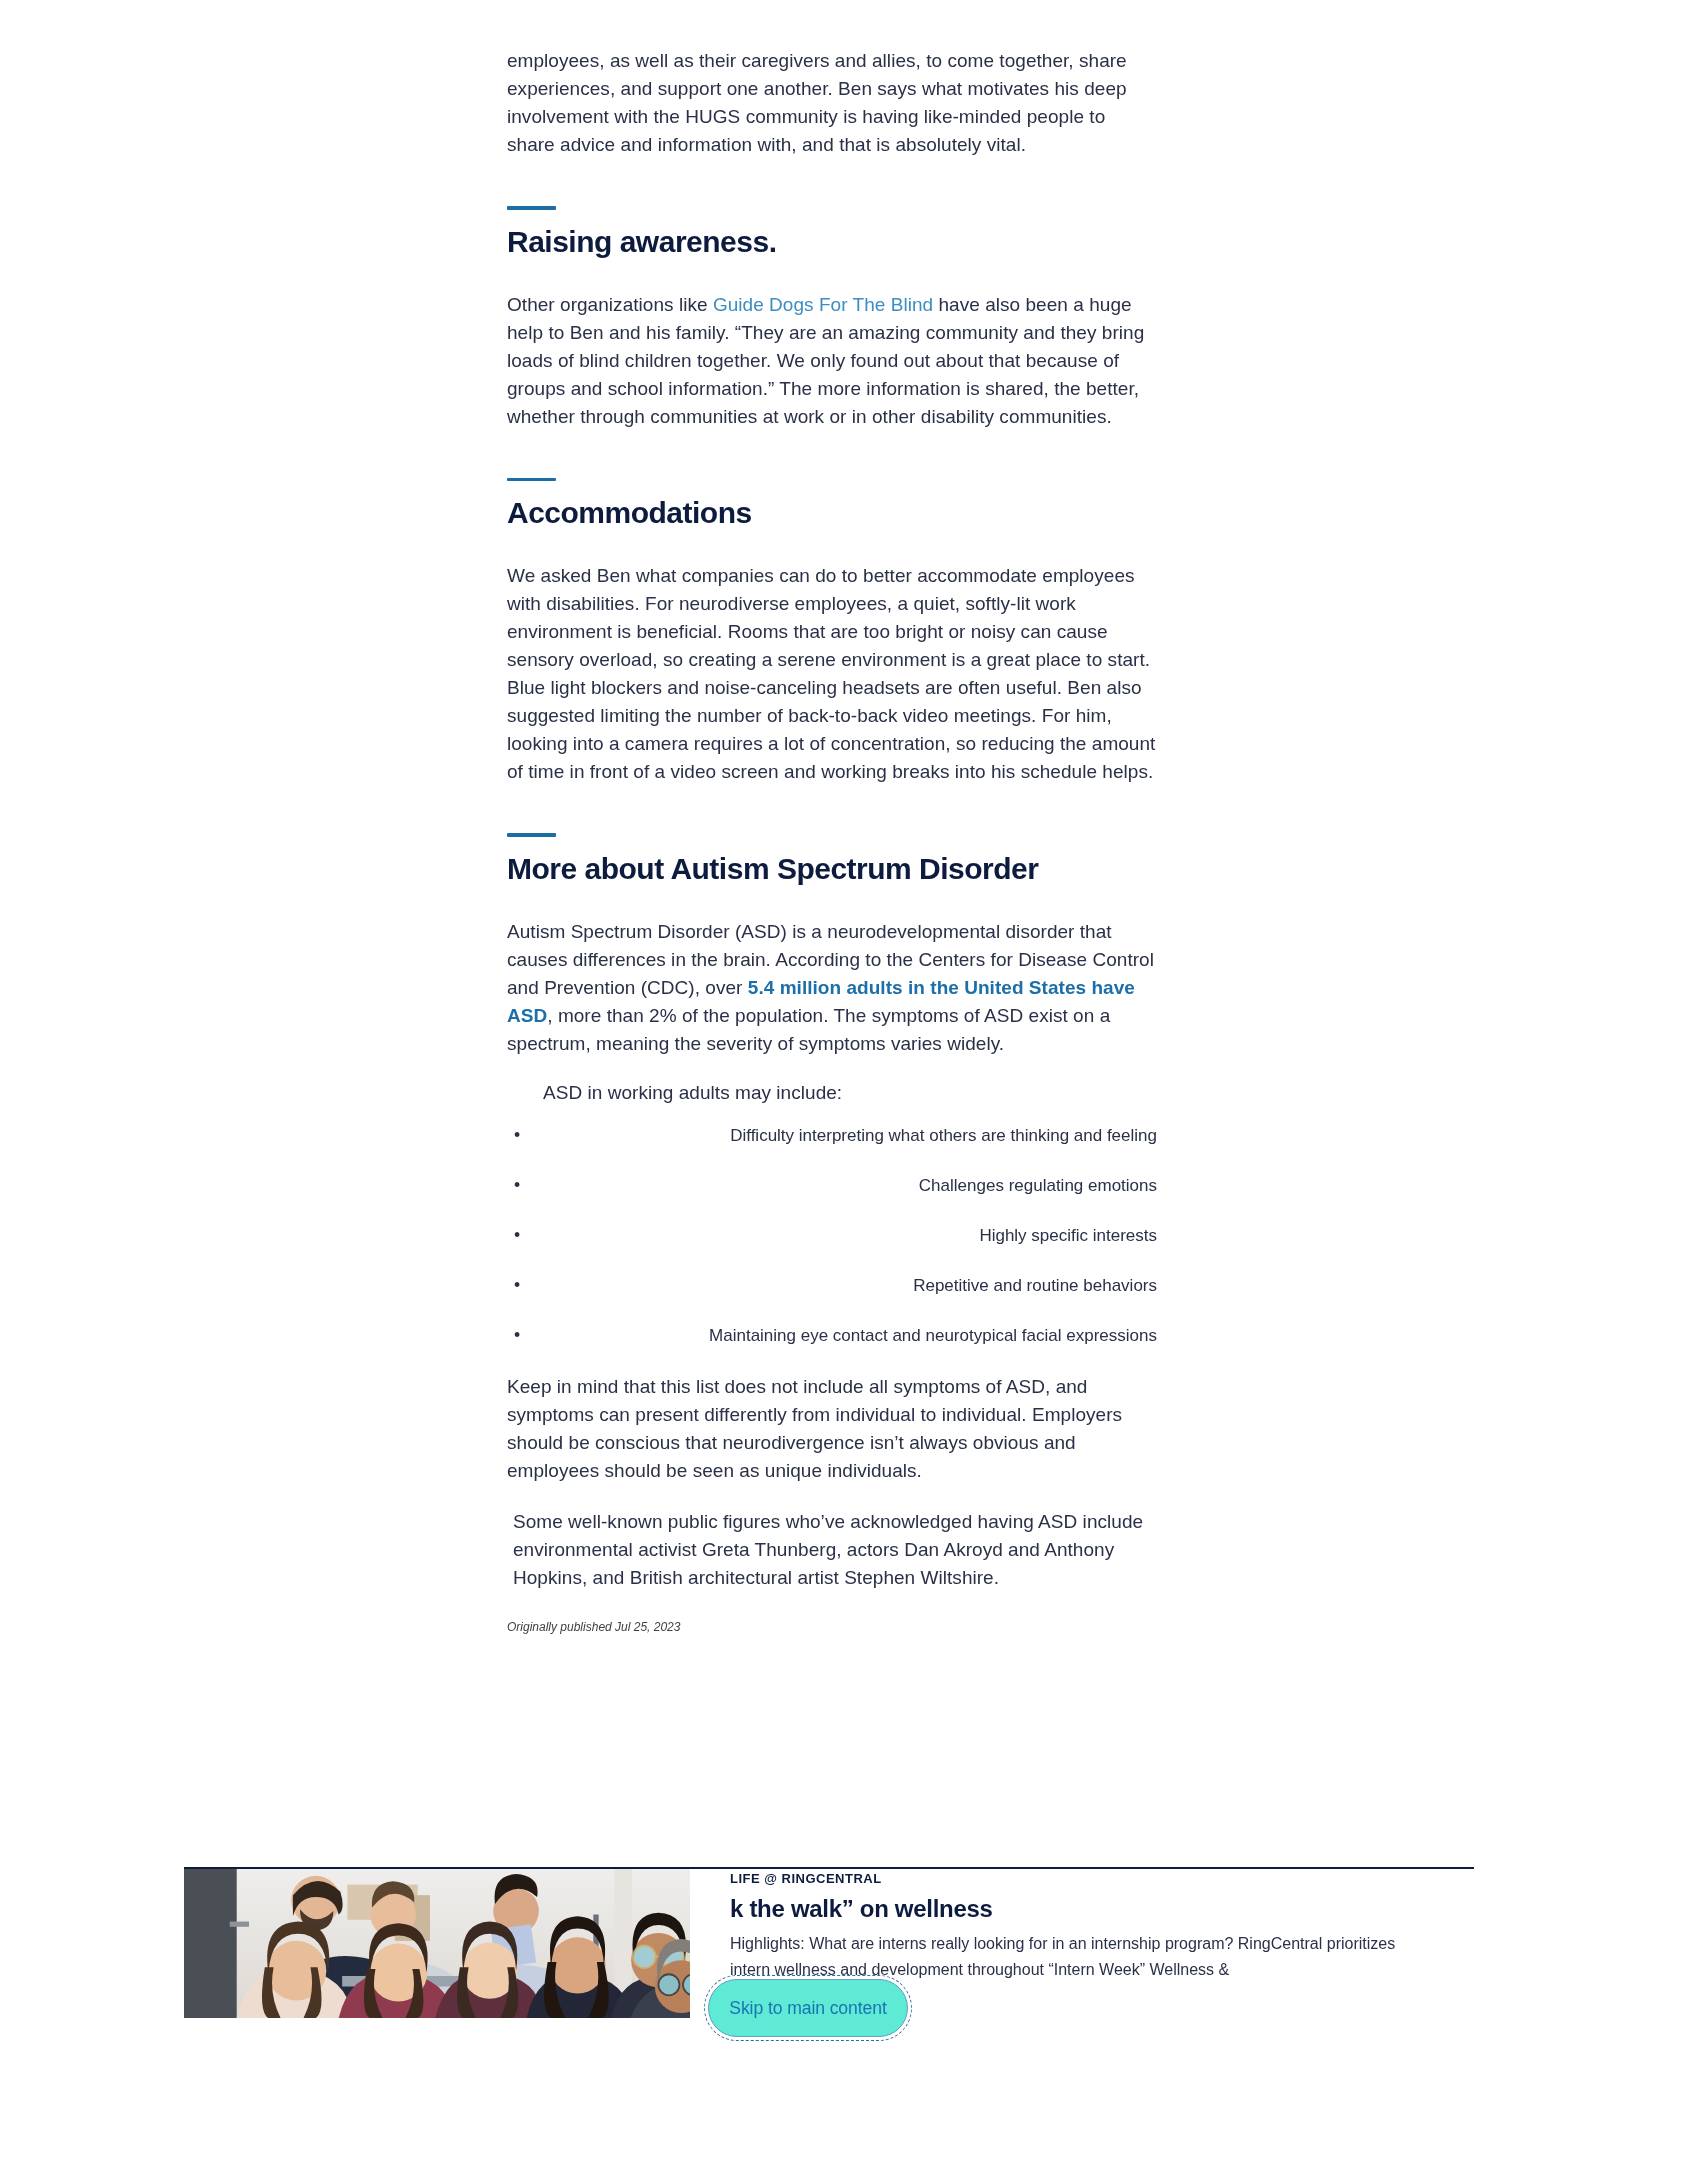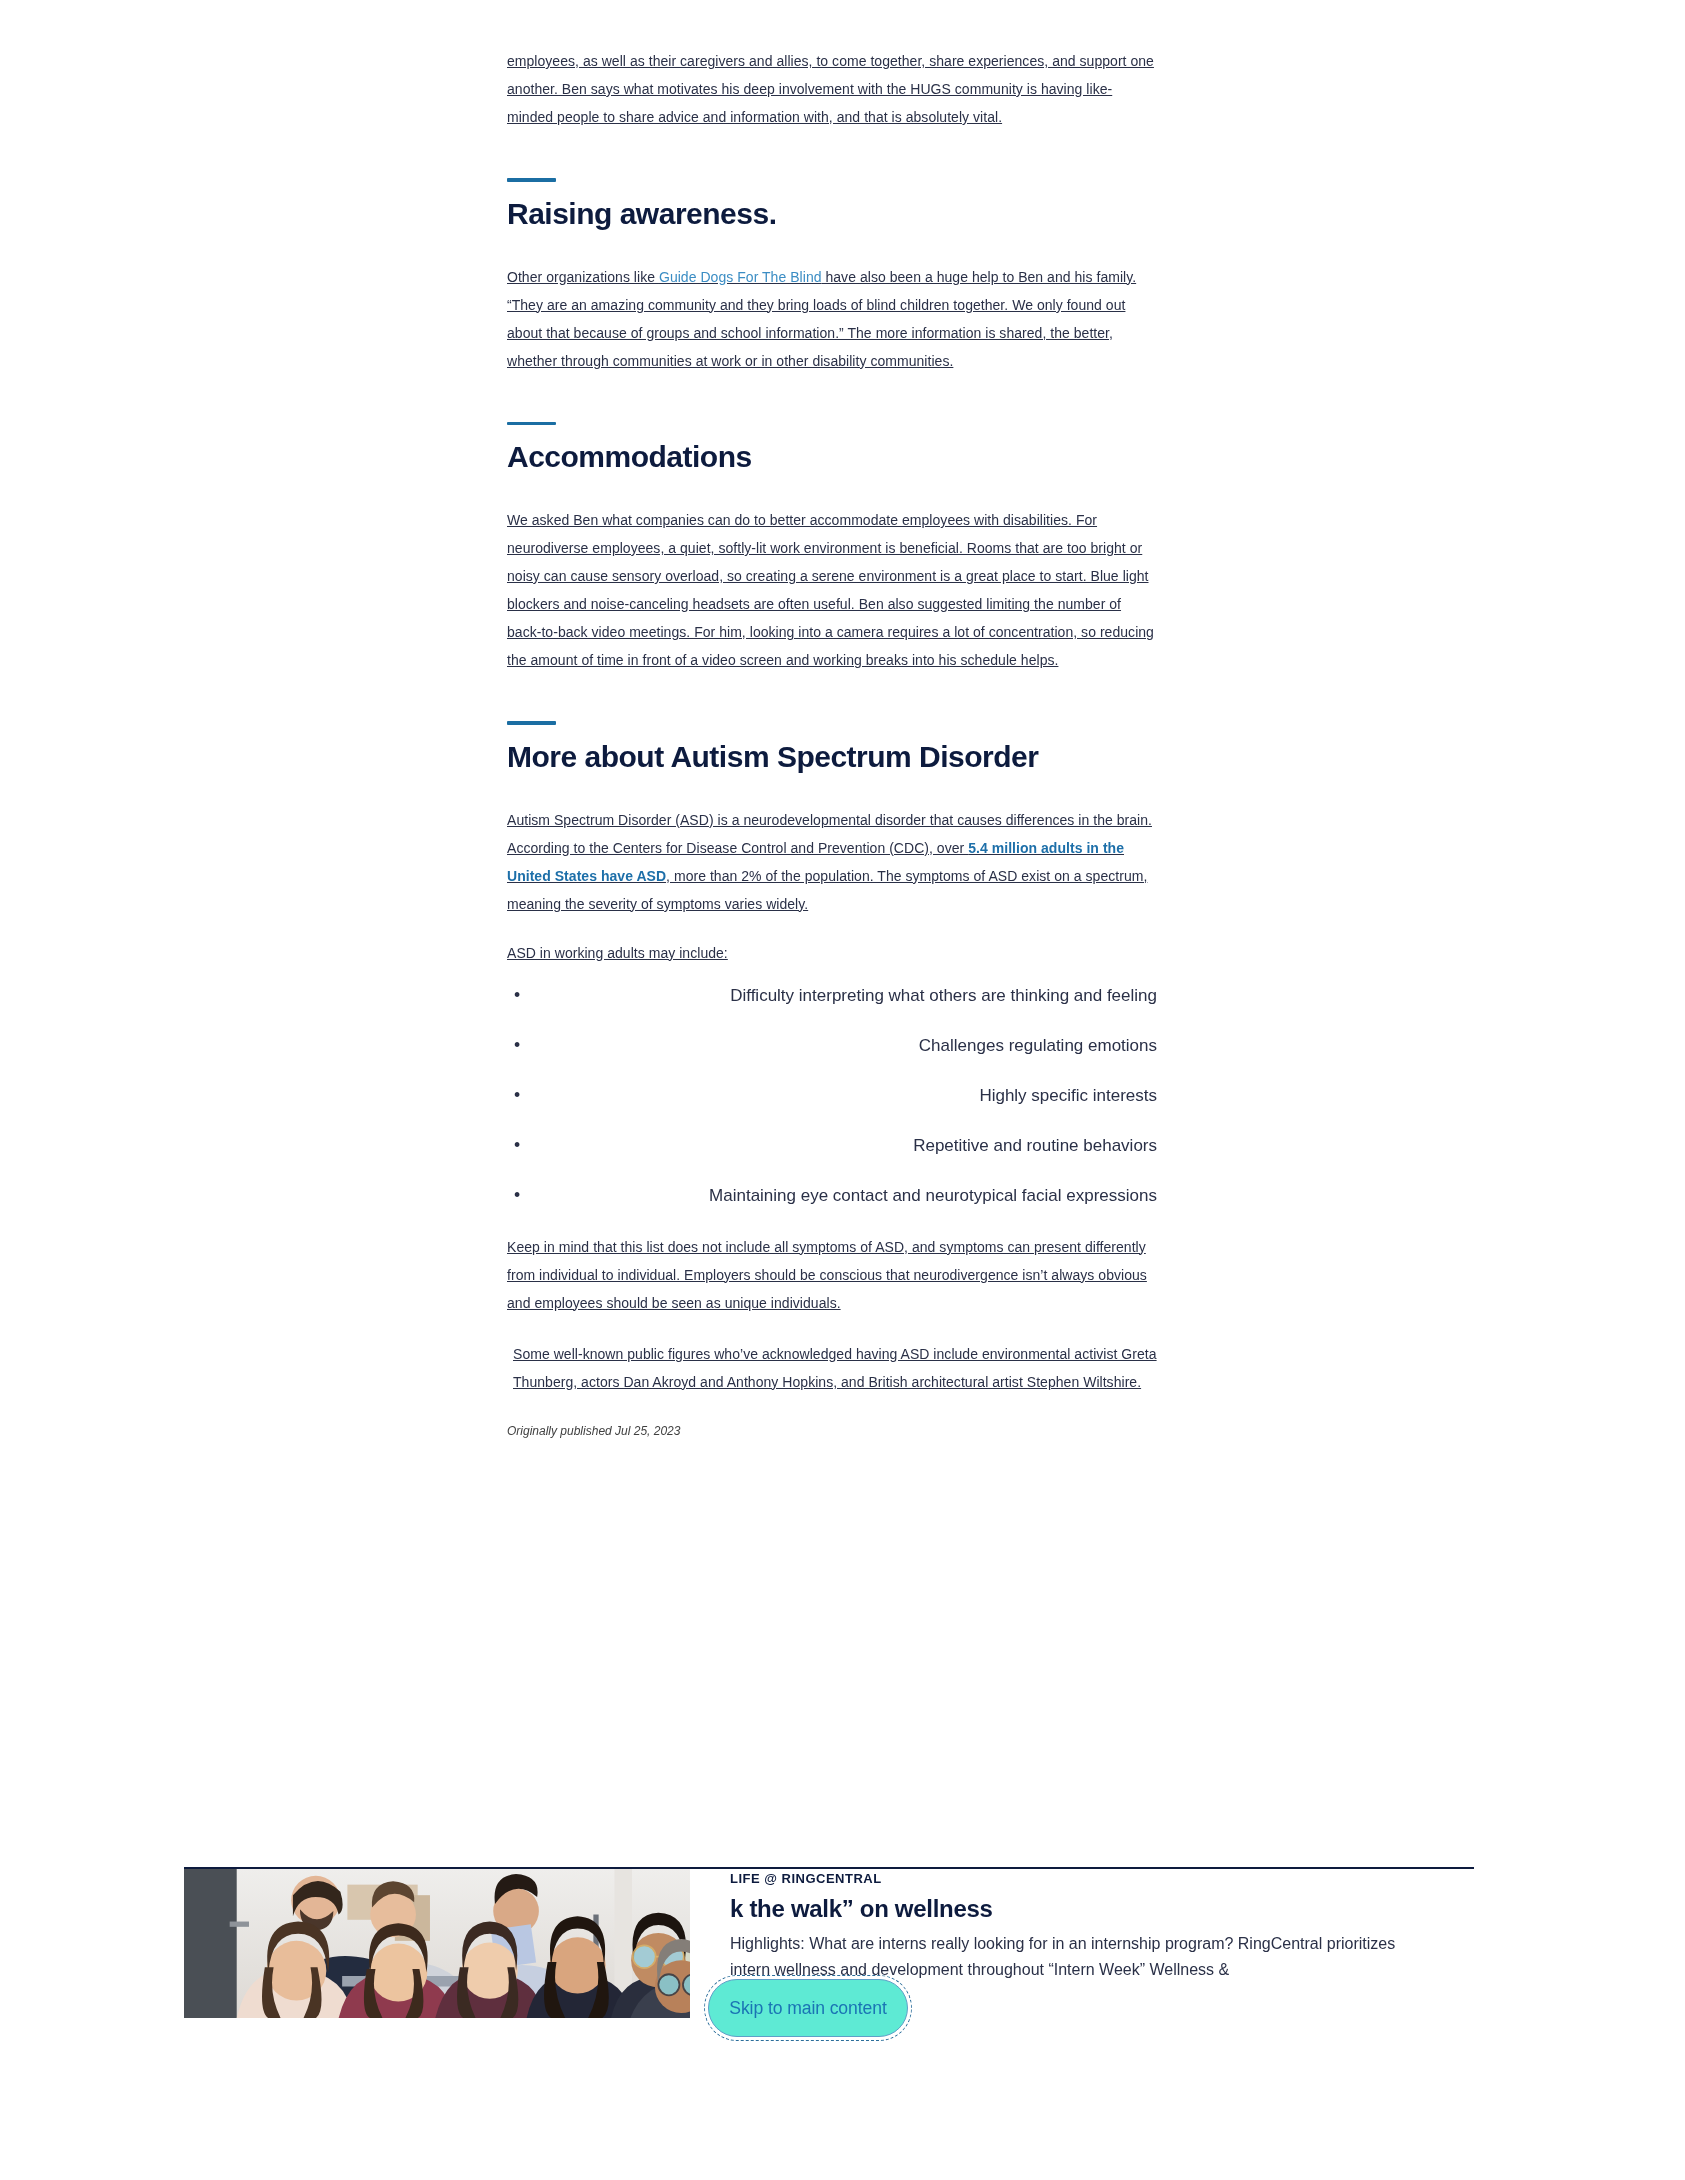--- a/index.html
+++ b/index.html
@@ -18,26 +18,25 @@
 
   
   .article {
     position: absolute;
     left: 507px;
     top: 0;
     width: 650px;
   }
 
   .para {
-    font-size: 14px;
+    font-size: 19px;
     line-height: 28px;
     color: #2a3047;
     margin: 0 0 0 0;
     letter-spacing: 0.04px;
-    text-decoration: underline;
   }
 
   .para + .para { margin-top: 21px; }
 
   .link-light { color: #3b8dc4; text-decoration: none; }
   .link-bold  { color: #1d6fa9; font-weight: 700; text-decoration: none; }
 
   .accent-bar {
     width: 49px;
     height: 3.5px;
@@ -196,21 +195,21 @@
     <h2 class="section-title">Accommodations</h2>
     <p class="para" style="margin-top:32px;">We asked Ben what companies can do to better accommodate employees with disabilities. For neurodiverse employees, a quiet, softly-lit work environment is beneficial. Rooms that are too bright or noisy can cause sensory overload, so creating a serene environment is a great place to start. Blue light blockers and noise-canceling headsets are often useful. Ben also suggested limiting the number of back-to-back video meetings. For him, looking into a camera requires a lot of concentration, so reducing the amount of time in front of a video screen and working breaks into his schedule helps.</p>
   </div>
 
   <div class="block-gap-top">
     <div class="accent-bar"></div>
     <h2 class="section-title">More about Autism Spectrum Disorder</h2>
 
     <p class="para" style="margin-top:32px;"><span>Autism Spectrum Disorder (ASD) is a neurodevelopmental disorder that causes differences in the brain. According to the Centers for Disease Control and Prevention (CDC), over </span><a class="link-bold" href="#">5.4 million adults in the United States have ASD</a><span>, more than 2% of the population. The symptoms of ASD exist on a spectrum, meaning the severity of symptoms varies widely.</span></p>
 
-    <p class="para" style="margin-top:21px;">ASD in working adults may include:</p>
+    <p class="para" style="margin-top:21px;margin-left:36px;">ASD in working adults may include:</p>
 
     <ul class="symptoms">
       <li>Difficulty interpreting what others are thinking and feeling</li>
       <li>Challenges regulating emotions</li>
       <li>Highly specific interests</li>
       <li>Repetitive and routine behaviors</li>
       <li>Maintaining eye contact and neurotypical facial expressions</li>
     </ul>
 
     <p class="para" style="margin-top:8px;">Keep in mind that this list does not include all symptoms of ASD, and symptoms can present differently from individual to individual. Employers should be conscious that neurodivergence isn’t always obvious and employees should be seen as unique individuals.</p>

